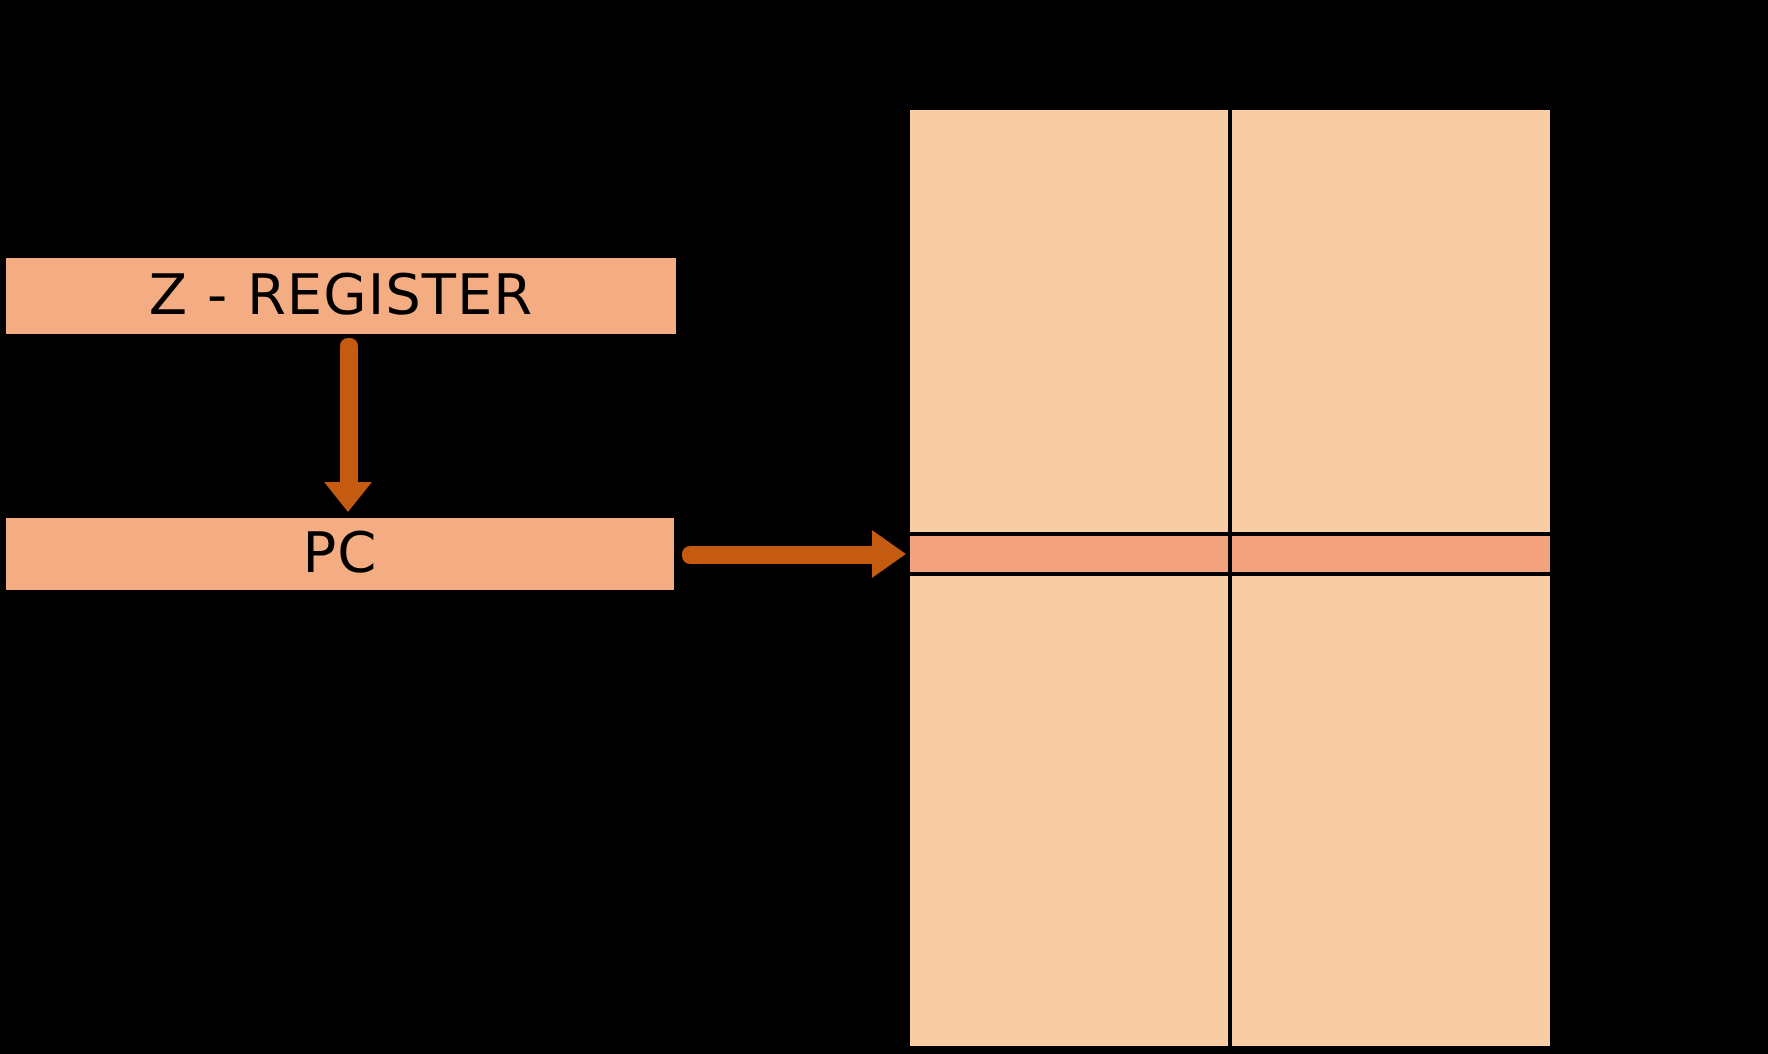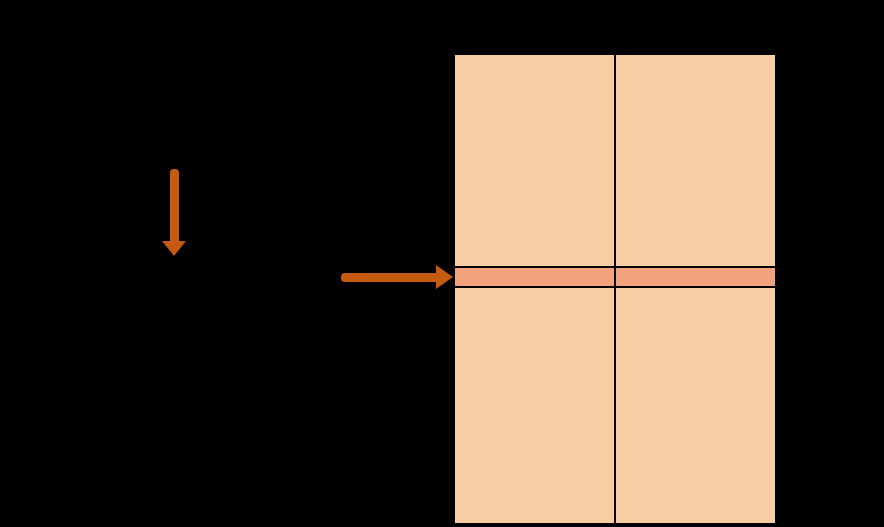--- a/index.html
+++ b/index.html
@@ -87,24 +87,30 @@
   }
   .mem-row-bottom { flex: 1; }
   .mem-cell { flex: 1; height: 100%; }
   .mem-cell.first { border-right: 2px solid #000; }
 </style>
 </head>
 <body>
 
 <div class="stage" style="background-color: rgb(0, 0, 0);">
 
+  <div class="reg-box box-z" style="background-color: rgb(244, 173, 131); border-color: rgb(0, 0, 0); color: rgb(0, 0, 0);">
+    <span class="reg-label">Z - REGISTER</span>
+  </div>
 
   <div class="down-shaft" style="background-color: rgb(197, 90, 17);"></div>
   <div class="down-head" style="border-top-color: rgb(197, 90, 17);"></div>
 
+  <div class="reg-box box-pc" style="background-color: rgb(244, 173, 131); border-color: rgb(0, 0, 0); color: rgb(0, 0, 0);">
+    <span class="reg-label">PC</span>
+  </div>
 
   <div class="right-shaft" style="background-color: rgb(197, 90, 17);"></div>
   <div class="right-head" style="border-left-color: rgb(197, 90, 17);"></div>
 
   <div class="memory-table" style="background-color: rgb(249, 205, 164); border-color: rgb(0, 0, 0);">
     <div class="mem-row mem-row-top">
       <div class="mem-cell first" style="border-right-color: rgb(0, 0, 0);"></div>
       <div class="mem-cell"></div>
     </div>
     <div class="mem-row mem-row-pointed" style="background-color: rgb(242, 163, 126); border-top-color: rgb(0, 0, 0); border-bottom-color: rgb(0, 0, 0);">

